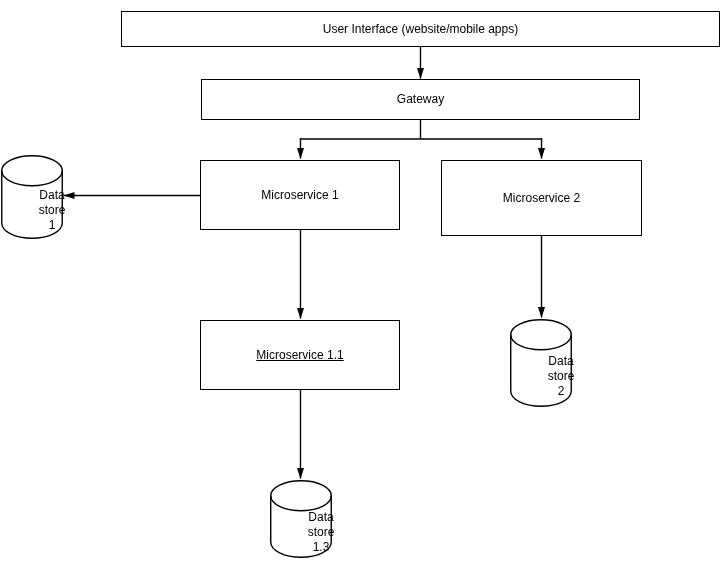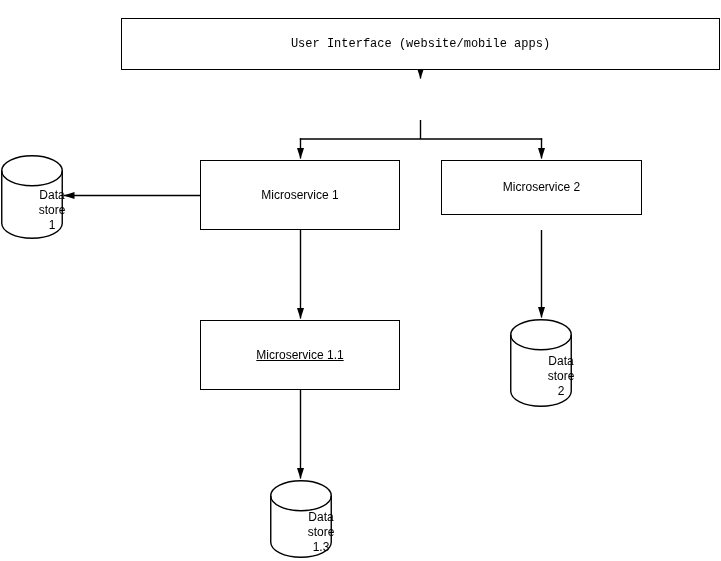--- a/index.html
+++ b/index.html
@@ -90,30 +90,33 @@
 
     <line x1="200" y1="195.5" x2="64" y2="195.5" stroke="#000000" stroke-width="1.4" marker-end="url(#arrow)"></line>
 
     <line x1="300.5" y1="230" x2="300.5" y2="318.5" stroke="#000000" stroke-width="1.4" marker-end="url(#arrow)"></line>
 
     <line x1="300.5" y1="390" x2="300.5" y2="478.5" stroke="#000000" stroke-width="1.4" marker-end="url(#arrow)"></line>
 
     <line x1="541.5" y1="230" x2="541.5" y2="317.5" stroke="#000000" stroke-width="1.4" marker-end="url(#arrow)"></line>
   </svg>
 
-  <div class="node rect" style="left:121px; top:18px; width:599px; height:52px;font-family:Liberation Mono, monospace;">
+  <div class="node rect" style="left:121px; top:11px; width:599px; height:36px;">
     <span class="node-label">User Interface (website/mobile apps)</span>
   </div>
 
+  <div class="node rect" style="left:201px; top:79px; width:439px; height:41px;">
+    <span class="node-label">Gateway</span>
+  </div>
 
   <div class="node rect" style="left:200px; top:160px; width:200px; height:70px;align-items:center;">
     <span class="node-label">Microservice 1</span>
   </div>
 
-  <div class="node rect" style="left:441px; top:160px; width:201px; height:55px;">
+  <div class="node rect" style="left:441px; top:160px; width:201px; height:76px;">
     <span class="node-label">Microservice 2</span>
   </div>
 
   <div class="node rect" style="left:200px; top:320px; width:200px; height:70px;text-decoration:underline;">
     <span class="node-label">Microservice 1.1</span>
   </div>
 
   <div class="node cyl" style="left:1px; top:155px; width:62px; height:84px;">
     <svg width="62" height="84" viewBox="0 0 62 84">
       <path d="M0.75,15.75 A30.25,15 0 0 1 61.25,15.75 L61.25,68.25 A30.25,15 0 0 1 0.75,68.25 Z" fill="#ffffff" stroke="#000000" stroke-width="1.4"></path>

